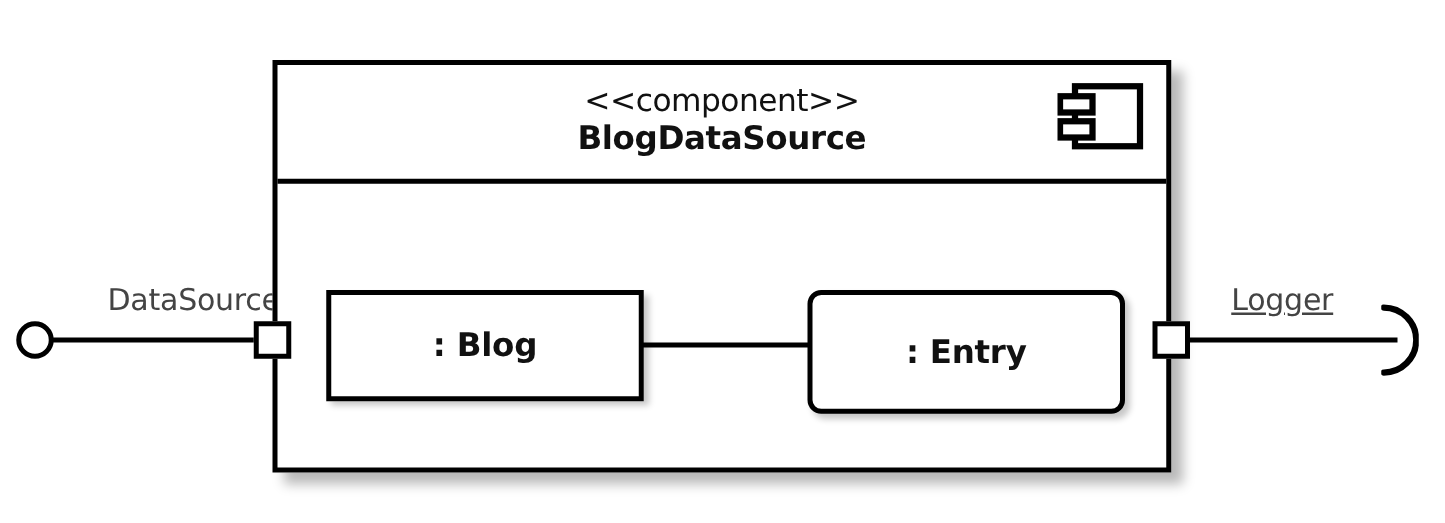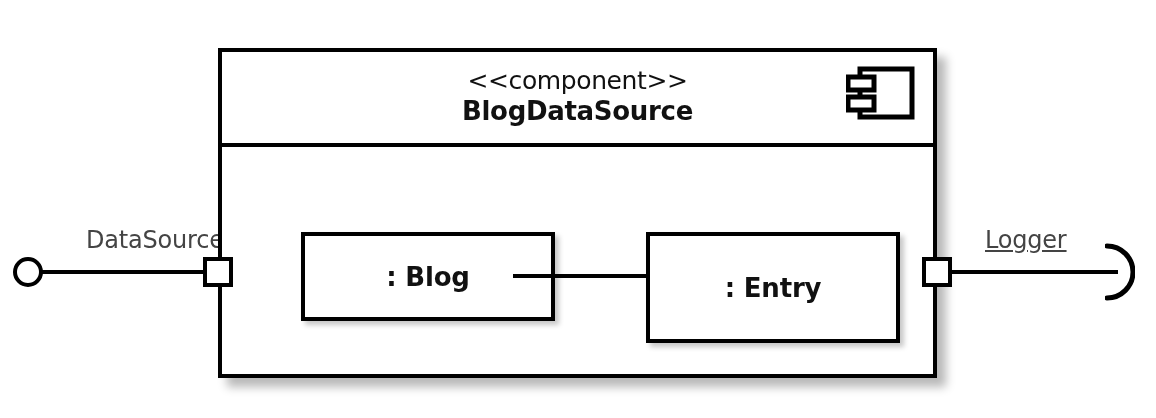--- a/index.html
+++ b/index.html
@@ -80,22 +80,22 @@
     display: flex;
     align-items: center;
     justify-content: center;
   }
   .part-label {
     font-size: 26px;
     font-weight: bold;
     color: #111111;
     letter-spacing: -0.2px;
   }
-  #part-blog  { left: 39px;  top: 180px; width: 254px; height: 89px; margin-left: 40px; }
-  #part-entry { left: 424px; top: 180px; width: 254px; height: 111px; }
+  #part-blog  { left: 39px;  top: 180px; width: 254px; height: 89px; }
+  #part-entry { left: 424px; top: 180px; width: 254px; height: 99px; border-radius: 11px; }
 
   
   .inner-connector {
     position: absolute;
     left: 291px;
     top: 222px;
     width: 135px;
     height: 4px;
     background: #000000;
   }

